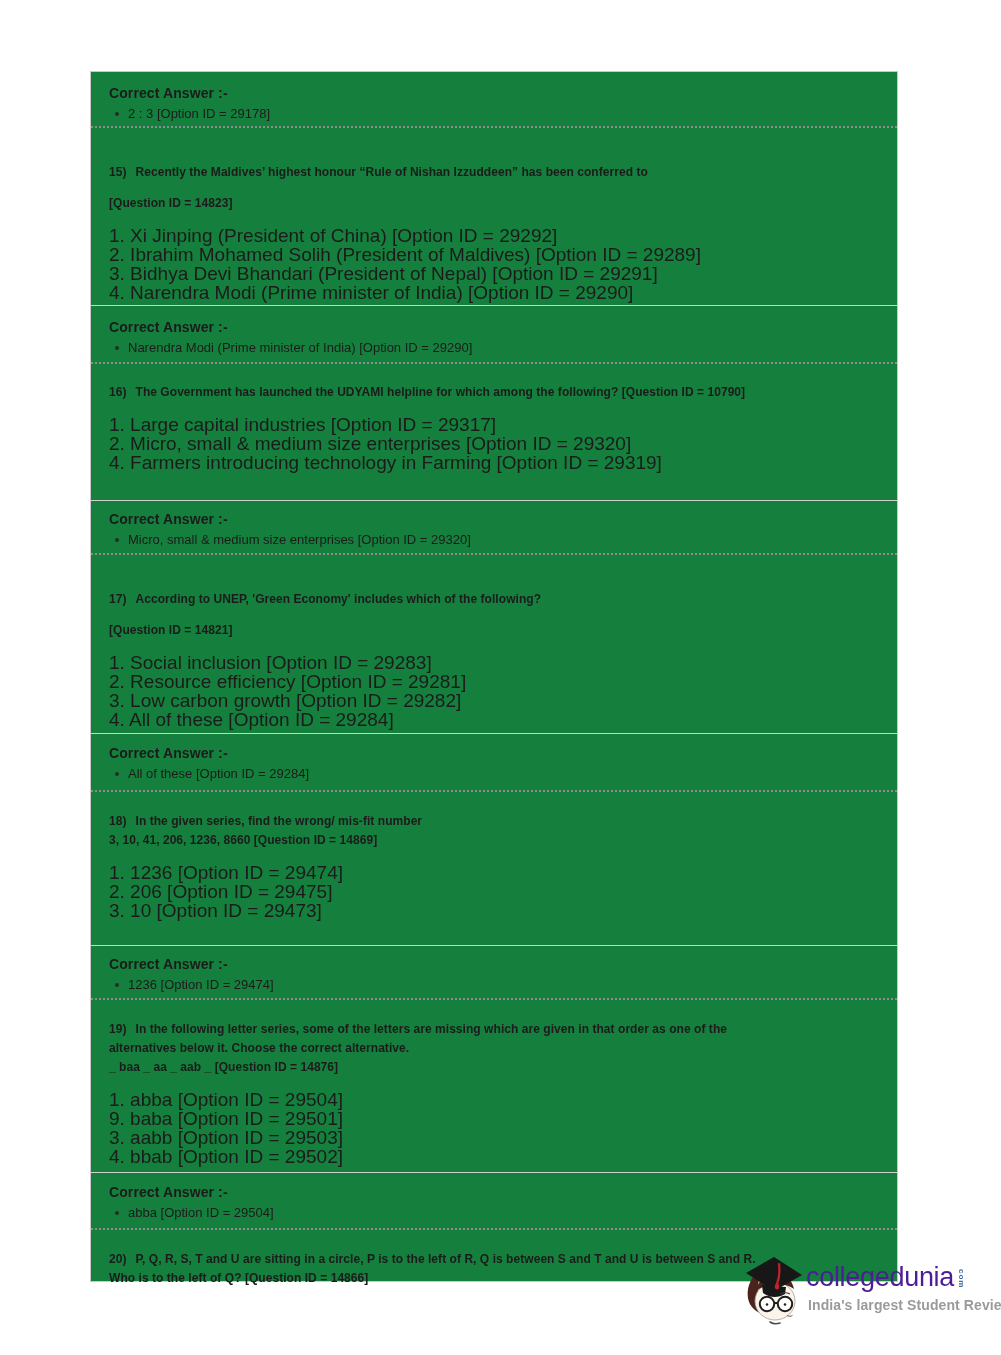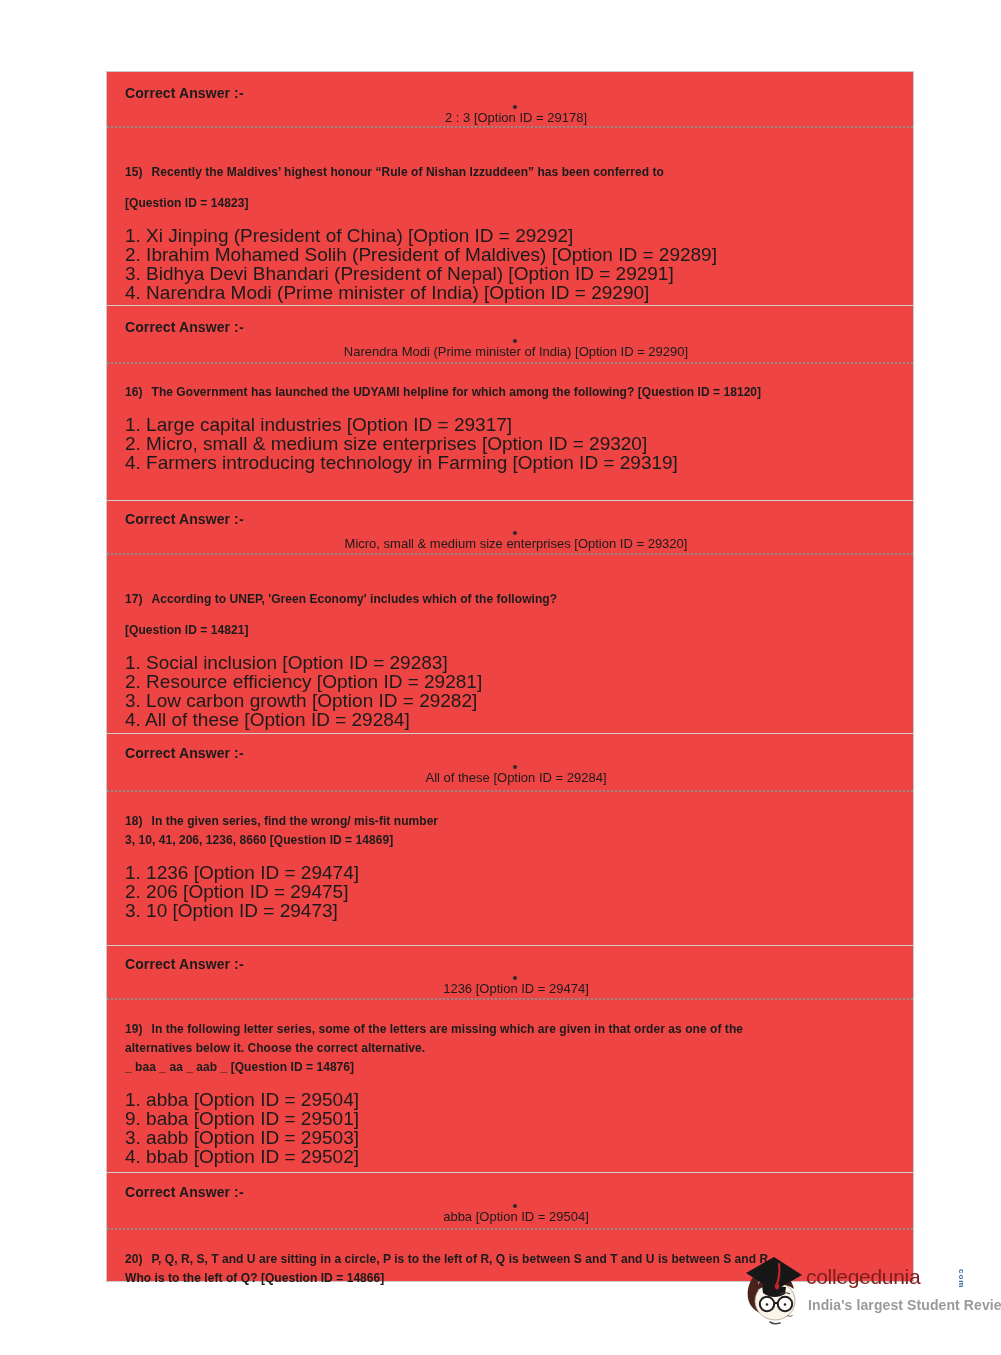--- a/index.html
+++ b/index.html
@@ -1,39 +1,39 @@
 <!DOCTYPE html>
 <html><head>
 <meta charset="utf-8">
 <style>
   * { margin:0; padding:0; box-sizing:border-box; }
   html,body { width:1001px; height:1355px; background:#ffffff; position:relative;
     font-family:"Liberation Sans", sans-serif; color:#1b1b1b; overflow:hidden; }
 
-  .content-box { position:absolute; left:106px; top:71px; width:808px; height:1211px;
-    border:1px solid #c9c9c9; background:#ef4444; }
+  .content-box { position:absolute; left:90px; top:71px; width:808px; height:1211px;
+    border:1px solid #c9c9c9; background:#15803d; }
 
   .abs { position:absolute; left:18px; right:6px; }
 
   .sep-solid  { position:absolute; left:0; right:0; height:0; border-top:1px solid #cfcfcf; }
   .sep-dotted { position:absolute; left:0; right:0; height:0; border-top:2px dotted #8d8d8d; }
 
   .a-label { font-size:14px; font-weight:bold; line-height:18px; letter-spacing:.1px; }
-  .a-item  { margin-top:3px; font-size:13px; line-height:18px; display:flex; align-items:center;flex-direction:column; }
+  .a-item  { margin-top:3px; font-size:13px; line-height:18px; display:flex; align-items:center; }
   .bullet-dot { width:4px; height:4px; border-radius:50%; background:#2a2a2a; margin:0 9px 0 6px; flex:none; }
 
   .q-line { font-size:12px; font-weight:bold; line-height:19px; white-space:nowrap; letter-spacing:.05px; }
   .q-num  { display:inline-block; margin-right:9px; }
   .q-id   { margin-top:12px; }
   .q-opts { margin-top:13px; }
   .q-opt  { font-size:19px; line-height:19px; white-space:nowrap; }
 
   .logo { position:absolute; left:744px; top:1252px; width:258px; height:92px; }
-  .logo-brand { position:absolute; left:62px; top:10px; font-size:21px; line-height:30px;
-    color:#7f1d1d; letter-spacing:-0.3px; }
+  .logo-brand { position:absolute; left:62px; top:10px; font-size:27px; line-height:30px;
+    color:#4c1d95; letter-spacing:-0.3px; }
   .logo-com { position:absolute; left:213px; top:17px; writing-mode:vertical-rl;
     font-size:8px; font-weight:bold; color:#3b6ba6; letter-spacing:1px; }
   .logo-tagline { position:absolute; left:64px; top:45px; font-size:14px; font-weight:bold;
     color:#9a9a9a; letter-spacing:.1px; white-space:nowrap; }
   .logo-mascot { position:absolute; left:0; top:2px; }
 </style>
 </head>
 <body>
 
 <div class="content-box">
@@ -65,21 +65,21 @@
     <div class="a-label">Correct Answer :-</div>
     <div class="a-item">
       <span class="bullet-dot"></span>
       <span>Narendra Modi (Prime minister of India) [Option ID = 29290]</span>
     </div>
   </div>
   <div class="sep-dotted" style="top:290px"></div>
 
   <div class="abs" style="top:311px">
     <div class="q-line">
-      <span class="q-num">16)</span><span>The Government has launched the UDYAMI helpline for which among the following? [Question ID = 18120]</span>
+      <span class="q-num">16)</span><span>The Government has launched the UDYAMI helpline for which among the following? [Question ID = 10790]</span>
     </div>
     <div class="q-opts">
       <div class="q-opt">1. Large capital industries [Option ID = 29317]</div>
       <div class="q-opt">2. Micro, small &amp; medium size enterprises [Option ID = 29320]</div>
       <div class="q-opt">4. Farmers introducing technology in Farming [Option ID = 29319]</div>
     </div>
   </div>
   <div class="sep-solid" style="top:428px"></div>
 
   <div class="abs" style="top:438px">

